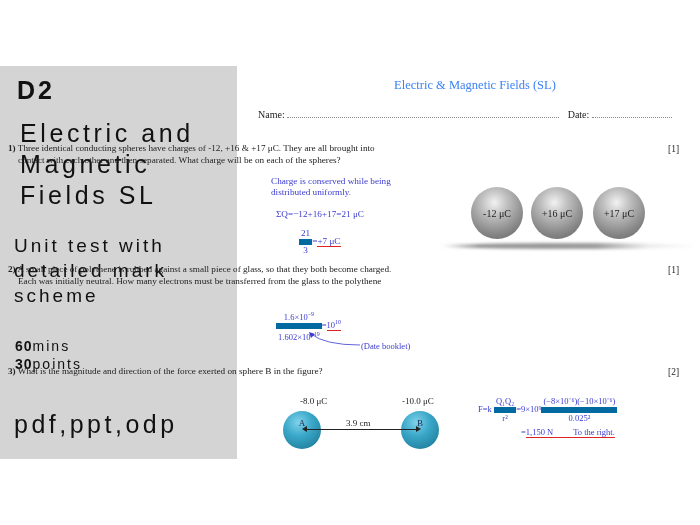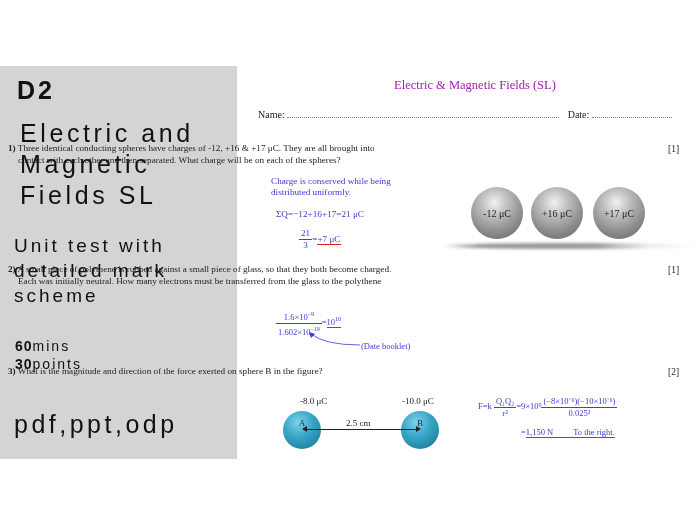--- a/index.html
+++ b/index.html
@@ -14,34 +14,34 @@
     }
     .cover .code { position: absolute; left: 17px; top: 10px; font-size: 25px; font-weight: bold; letter-spacing: 3px; }
     .cover .title { position: absolute; left: 14px; top: 52px; font-size: 25px; line-height: 31px; letter-spacing: 3.6px; width: 225px; margin-left: 6px; }
     .cover .sub { position: absolute; left: 14px; top: 167px; font-size: 19px; line-height: 25px; letter-spacing: 3px; width: 225px; }
     .cover .meta { position: absolute; left: 15px; top: 271px; font-size: 14px; line-height: 18px; letter-spacing: 2px; }
     .cover .meta b { font-weight: bold; letter-spacing: 1px; }
     .cover .formats { position: absolute; left: 14px; top: 344px; font-size: 25px; letter-spacing: 3.5px; }
 
     
     .doc { position: absolute; left: 250px; top: 66px; width: 450px; height: 400px; font-size: 9.5px; }
-    .doc .doc-title { position: absolute; left: 0; width: 450px; top: 12px; text-align: center; font-size: 12.5px; color: #a21caf; }
+    .doc .doc-title { position: absolute; left: 0; width: 450px; top: 12px; text-align: center; font-size: 12.5px; color: #3b82f6; }
     .doc .name-row { position: absolute; left: 8px; top: 43px; font-size: 10px; color: #222; white-space: nowrap; }
     .dots { display: inline-block; border-bottom: 1px dotted #888; height: 8px; vertical-align: baseline; }
 
     .q { position: absolute; left: 8px; width: 400px; font-size: 9.2px; line-height: 11.5px; color: #222; }
     .q .num { font-weight: bold; }
     .q .indent { padding-left: 10px; display: block; }
     .mark { position: absolute; left: 668px; font-size: 9.5px; color: #222; }
 
     .blue { color: #3b3bd0; }
     .ans { position: absolute; font-family: Liberation Serif, serif; font-size: 9.2px; line-height: 11px; }
     .red-ul { border-bottom: 1.5px solid #d22; }
     .frac { display: inline-block; text-align: center; vertical-align: middle; }
-    .frac .top { display: block; border-bottom: 1px solid #0369a1; padding: 0 2px; }
+    .frac .top { display: block; border-bottom: 6px solid #0369a1; padding: 0 2px; }
     .frac .bot { display: block; padding: 0 2px; }
     sup { font-size: 6px; }
 
     
     .shadow-bar { position: absolute; left: 440px; top: 243px; width: 260px; height: 6px;
       background: linear-gradient(to right, rgba(60,60,60,0.0), rgba(60,60,60,0.55) 15%, rgba(60,60,60,0.5) 60%, rgba(60,60,60,0.1) 80%, rgba(255,255,255,0)); border-radius: 50%; filter: blur(1.5px); }
     .sphere { position: absolute; width: 52px; height: 52px; border-radius: 50%;
       background: radial-gradient(circle at 45% 30%, #f2f2f2 0%, #bdbdbd 30%, #8a8a8a 65%, #5e5e5e 100%);
       display: flex; align-items: center; justify-content: center; font-size: 10px; color: #222; }
     .bsphere { position: absolute; width: 38px; height: 38px; border-radius: 50%;
@@ -132,21 +132,21 @@
 </div>
 <div class="mark" style="top:367px;">[2]</div>
 
 <div class="qlabel" style="left:300px; top:396px;">-8.0 μC</div>
 <div class="qlabel" style="left:402px; top:396px;">-10.0 μC</div>
 <div class="bsphere" style="left:283px; top:411px;">A</div>
 <div class="bsphere" style="left:401px; top:411px;">B</div>
 <div class="arrowline" style="left:305px; top:429px; width:113px;"></div>
 <div style="position:absolute; left:302px; top:426px; width:0; height:0; border-top:3px solid transparent; border-bottom:3px solid transparent; border-right:5px solid #222;"></div>
 <div style="position:absolute; left:416px; top:426px; width:0; height:0; border-top:3px solid transparent; border-bottom:3px solid transparent; border-left:5px solid #222;"></div>
-<div class="qlabel" style="left:346px; top:418px;">2.5 cm</div>
+<div class="qlabel" style="left:346px; top:418px;">3.9 cm</div>
 
 <div class="ans blue" style="left:478px; top:396px; font-size:8.5px; white-space:nowrap;">
   <span>F=k</span>
   <span class="frac">
     <span class="top">Q₁Q₂</span>
     <span class="bot">r²</span>
   </span><span>=9×10⁹</span><span class="frac">
     <span class="top">(−8×10⁻⁶)(−10×10⁻⁶)</span>
     <span class="bot">0.025²</span>
   </span>

